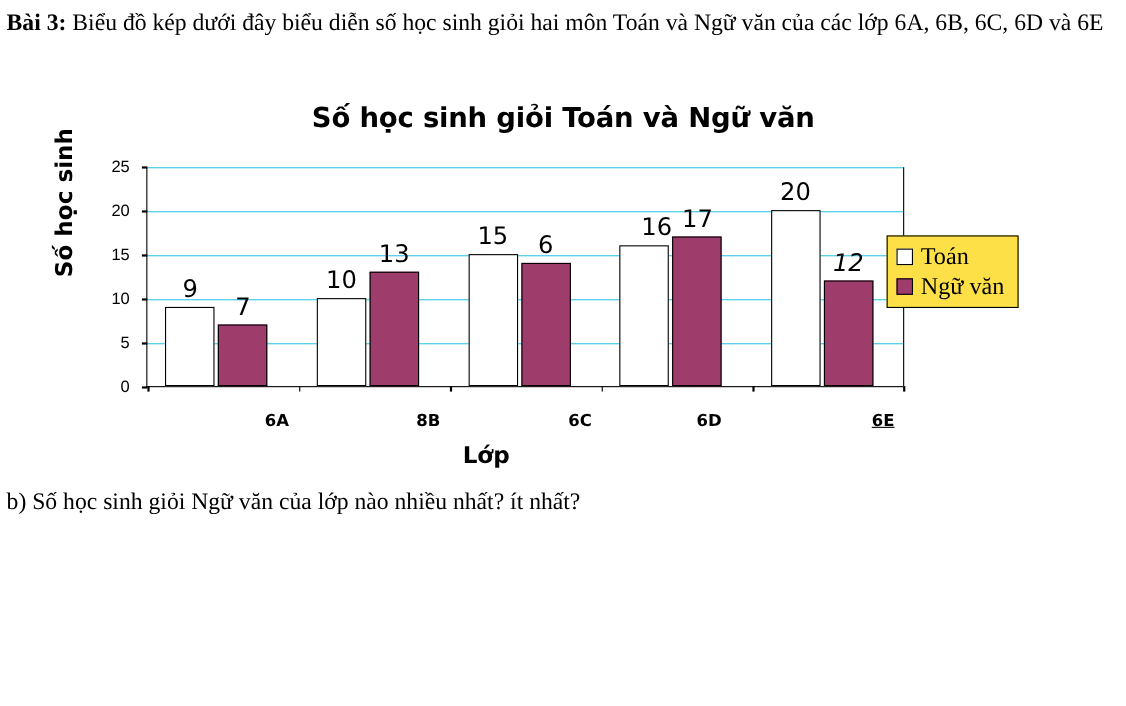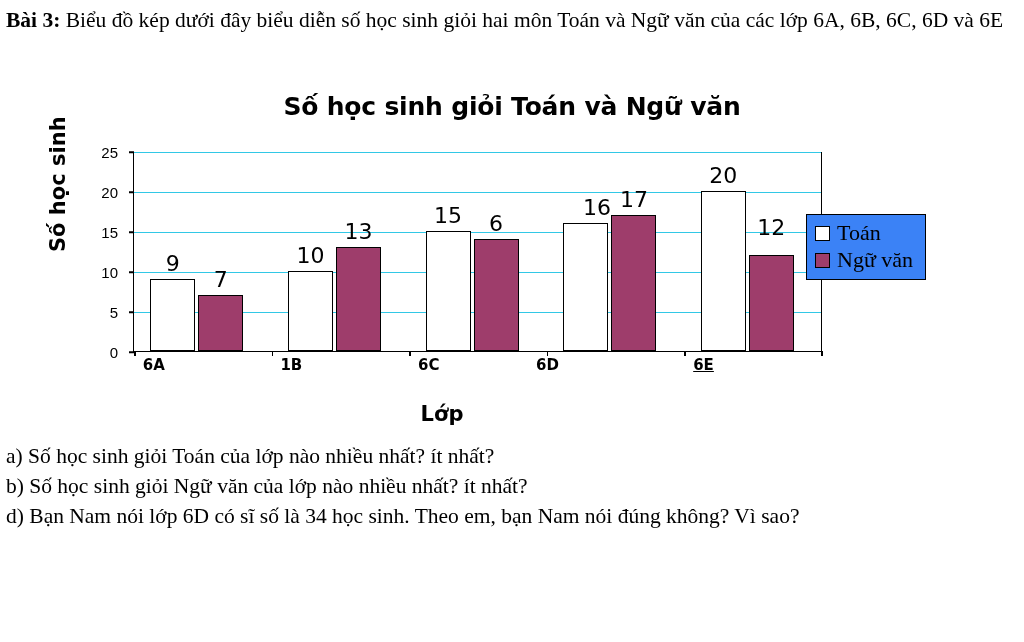--- a/index.html
+++ b/index.html
@@ -140,42 +140,42 @@
     width: 60px;
     text-align: center;
     font-family: "DejaVu Sans", sans-serif;
     font-size: 22px;
     color: #000;
   }
 
   .xtick {
     position: absolute;
     top: 100%;
-    margin-top: 5px;
+    margin-top: 22px;
     width: 120px;
-    text-align: left;
+    text-align: right;
     font-family: "DejaVu Sans", sans-serif;
     font-weight: bold;
     font-size: 15px;
   }
   .xtick-mark {
     position: absolute;
     top: 100%;
     width: 1.5px;
     height: 5px;
     background: #000;
   }
 
   
   .legend {
     position: absolute;
     left: 806px;
     top: 130px;
     border: 1.5px solid #000;
-    background: #3b82f6;
+    background: #fde047;
     padding: 6px 12px 7px 8px;
     display: flex;
     flex-direction: column;
     gap: 3px;
   }
   .legend-row {
     display: flex;
     align-items: center;
     gap: 7px;
     font-family: "Liberation Serif", serif;
@@ -240,38 +240,38 @@
           <div class="bar toan" style="left: 16.3px; width: 45px; height: 72px;"></div>
           <div class="bar-value" style="left: 8.8px; top: 99px;">9</div>
           <div class="bar nguvan" style="left: 64.3px; width: 45px; height: 56px;"></div>
           <div class="bar-value" style="left: 56.8px; top: 115px;">7</div>
           <div class="xtick" style="left: 8.8px;">6A</div>
           <div class="xtick-mark" style="left: 0px;"></div>
           <div class="bar toan" style="left: 153.9px; width: 45px; height: 80px;"></div>
           <div class="bar-value" style="left: 146.4px; top: 91px;">10</div>
           <div class="bar nguvan" style="left: 201.9px; width: 45px; height: 104px;"></div>
           <div class="bar-value" style="left: 194.4px; top: 67px;">13</div>
-          <div class="xtick" style="left: 146.4px;">1B</div>
+          <div class="xtick" style="left: 146.4px;">8B</div>
           <div class="xtick-mark" style="left: 137.6px;"></div>
           <div class="bar toan" style="left: 291.5px; width: 45px; height: 120px;"></div>
           <div class="bar-value" style="left: 284px; top: 51px;">15</div>
           <div class="bar nguvan" style="left: 339.5px; width: 45px; height: 112px;"></div>
           <div class="bar-value" style="left: 332px; top: 59px;">6</div>
           <div class="xtick" style="left: 284px;">6C</div>
           <div class="xtick-mark" style="left: 275.2px;"></div>
           <div class="bar toan" style="left: 429.1px; width: 45px; height: 128px;"></div>
           <div class="bar-value" style="left: 433px; top: 43px;">16</div>
           <div class="bar nguvan" style="left: 477.1px; width: 45px; height: 136px;"></div>
           <div class="bar-value" style="left: 470px; top: 35px;">17</div>
           <div class="xtick" style="left: 402px;">6D</div>
           <div class="xtick-mark" style="left: 412.8px;"></div>
           <div class="bar toan" style="left: 566.7px; width: 45px; height: 160px;"></div>
           <div class="bar-value" style="left: 559.2px; top: 11px;">20</div>
           <div class="bar nguvan" style="left: 614.7px; width: 45px; height: 96px;"></div>
-          <div class="bar-value" style="left: 607.2px; top: 63px;">12</div>
+          <div class="bar-value" style="left: 607.2px; top: 75px; font-style: italic;">12</div>
           <div class="xtick" style="left: 559.2px; text-decoration: underline;">6E</div>
           <div class="xtick-mark" style="left: 550.4px;"></div>
           <div class="xtick-mark" style="left: 687px;"></div>
         </div>
     </div>
 
     <div class="xlabel">Lớp</div>
 
     <div class="legend" id="legend">
         <div class="legend-row">
@@ -279,18 +279,16 @@
           <span>Toán</span>
         </div>
         <div class="legend-row">
           <span class="swatch nguvan"></span>
           <span>Ngữ văn</span>
         </div>
       </div>
   </div>
 
   <div class="questions" id="questions">
-      <div>a) Số học sinh giỏi Toán của lớp nào nhiều nhất? ít nhất?</div>
       <div>b) Số học sinh giỏi Ngữ văn của lớp nào nhiều nhất? ít nhất?</div>
-      <div>d) Bạn Nam nói lớp 6D có sĩ số là 34 học sinh. Theo em, bạn Nam nói đúng không? Vì sao?</div>
     </div>
 
 </div>
 
 </body></html>

